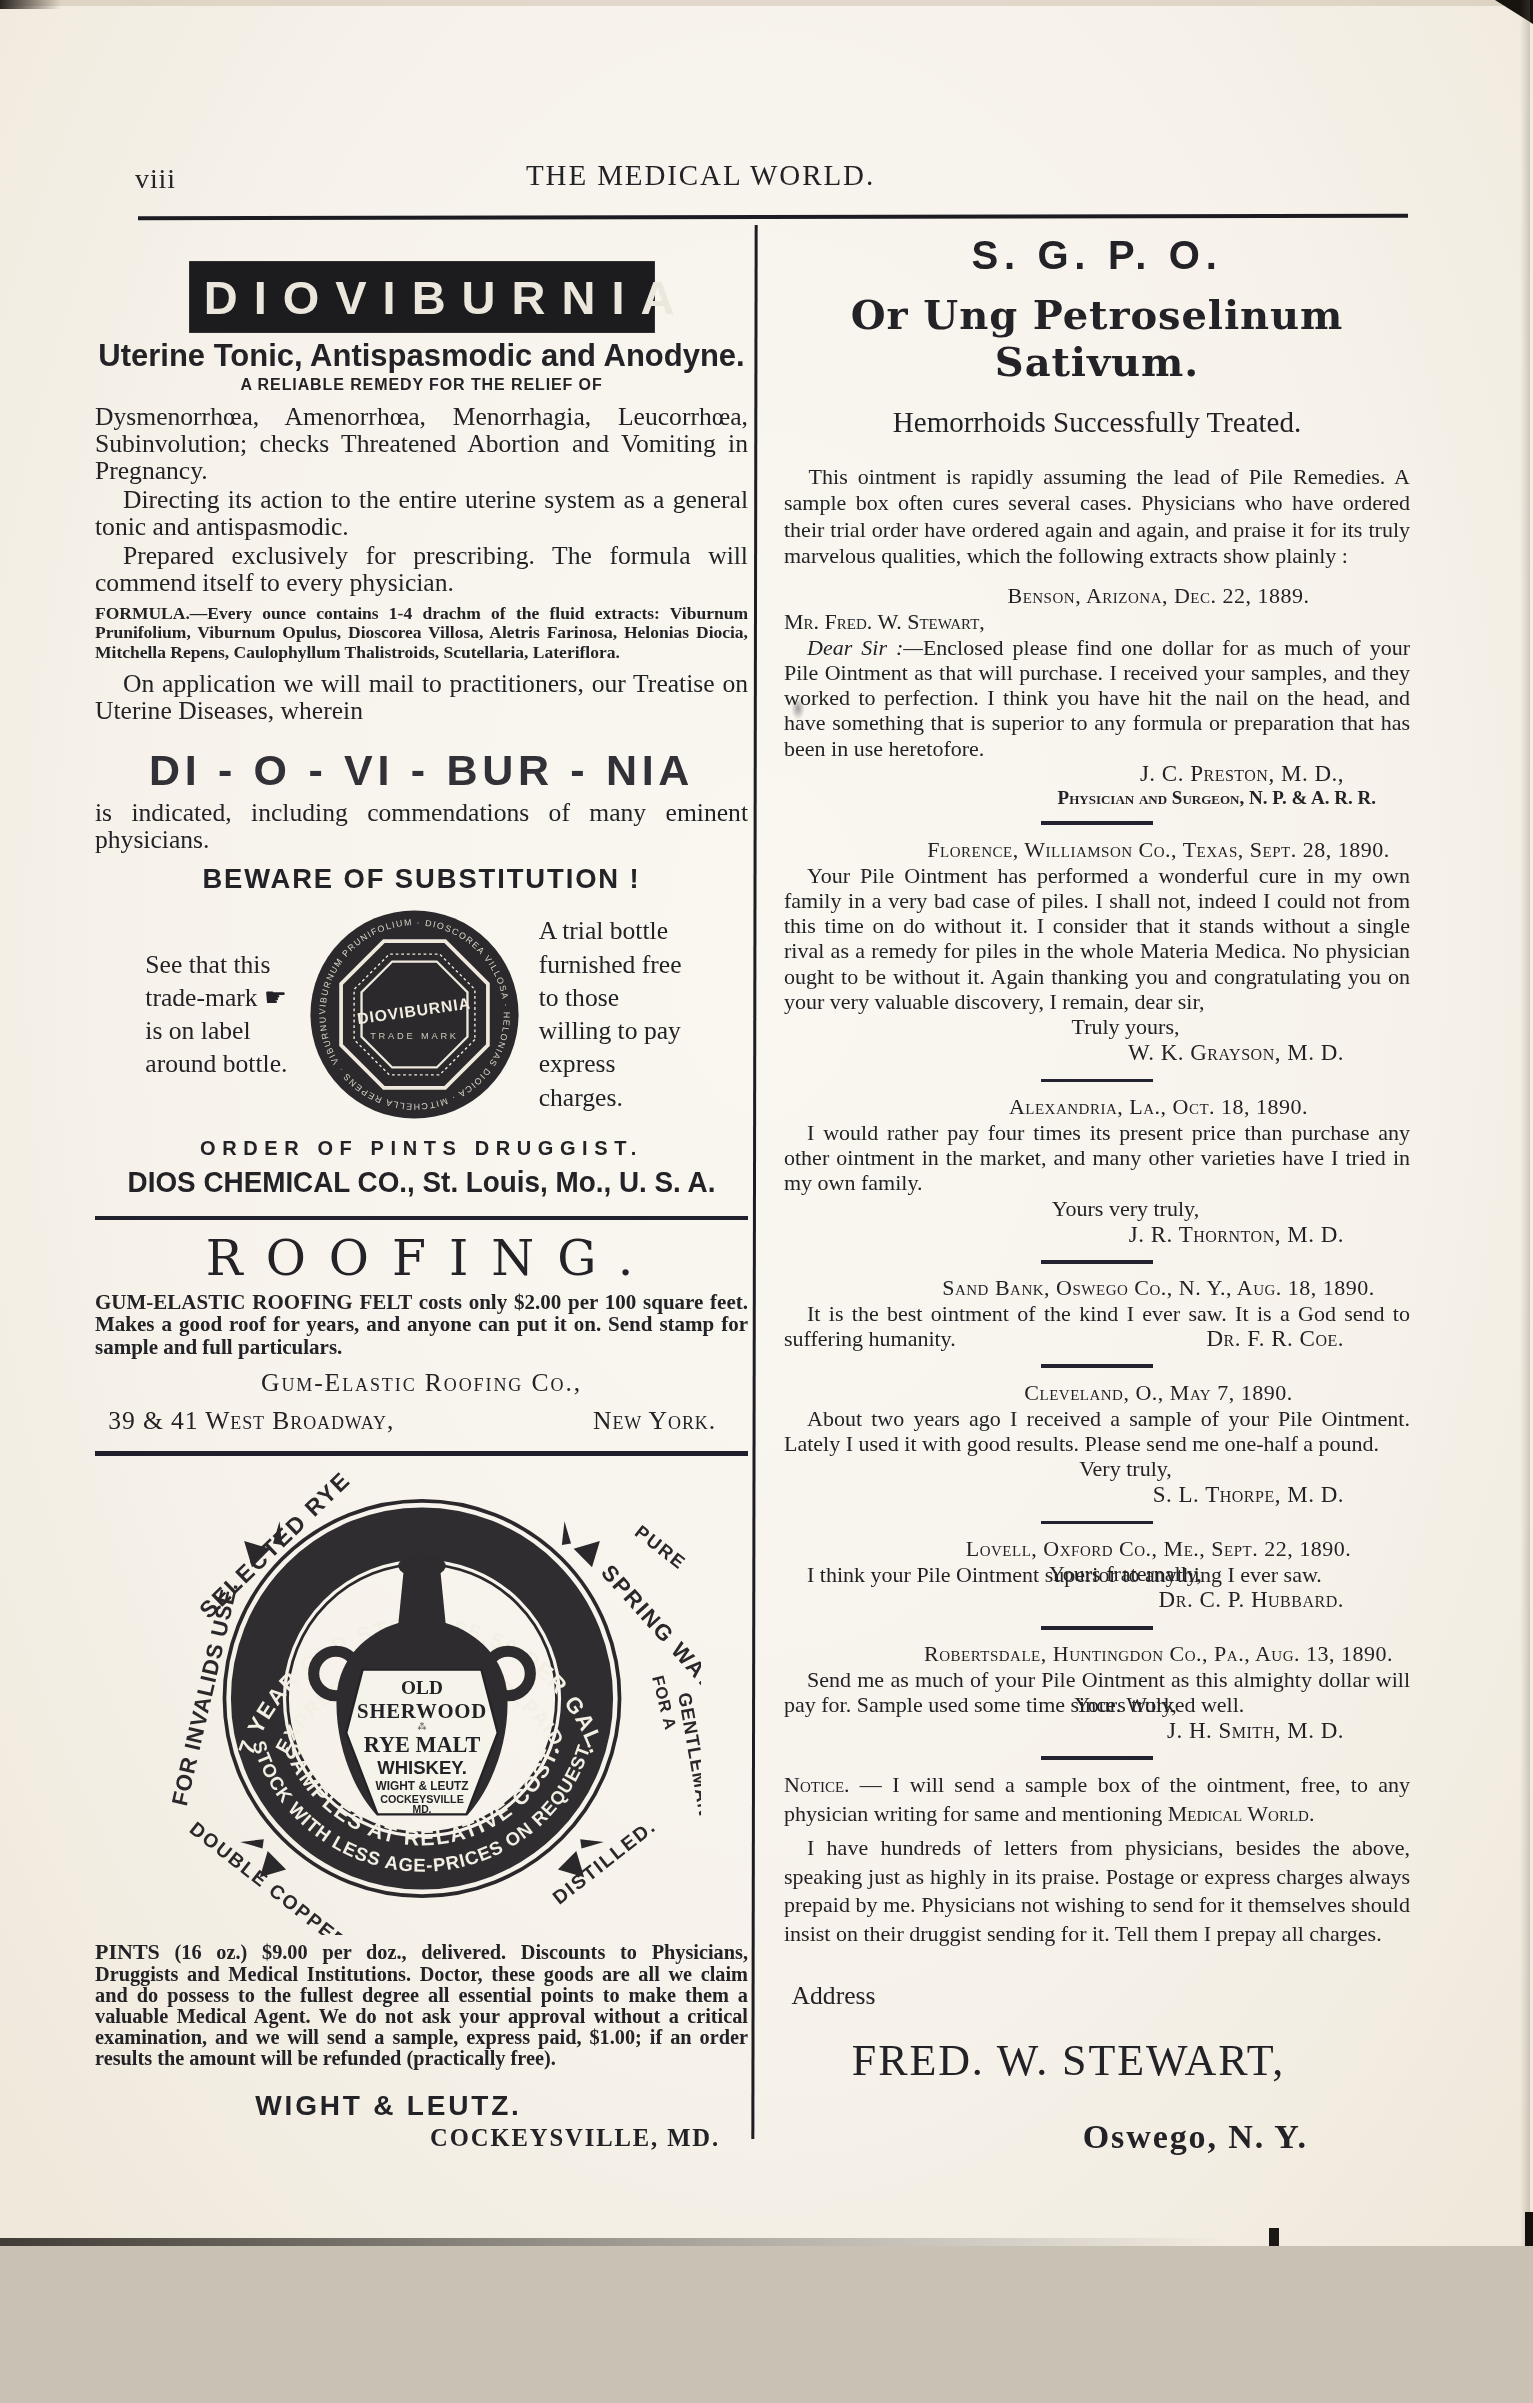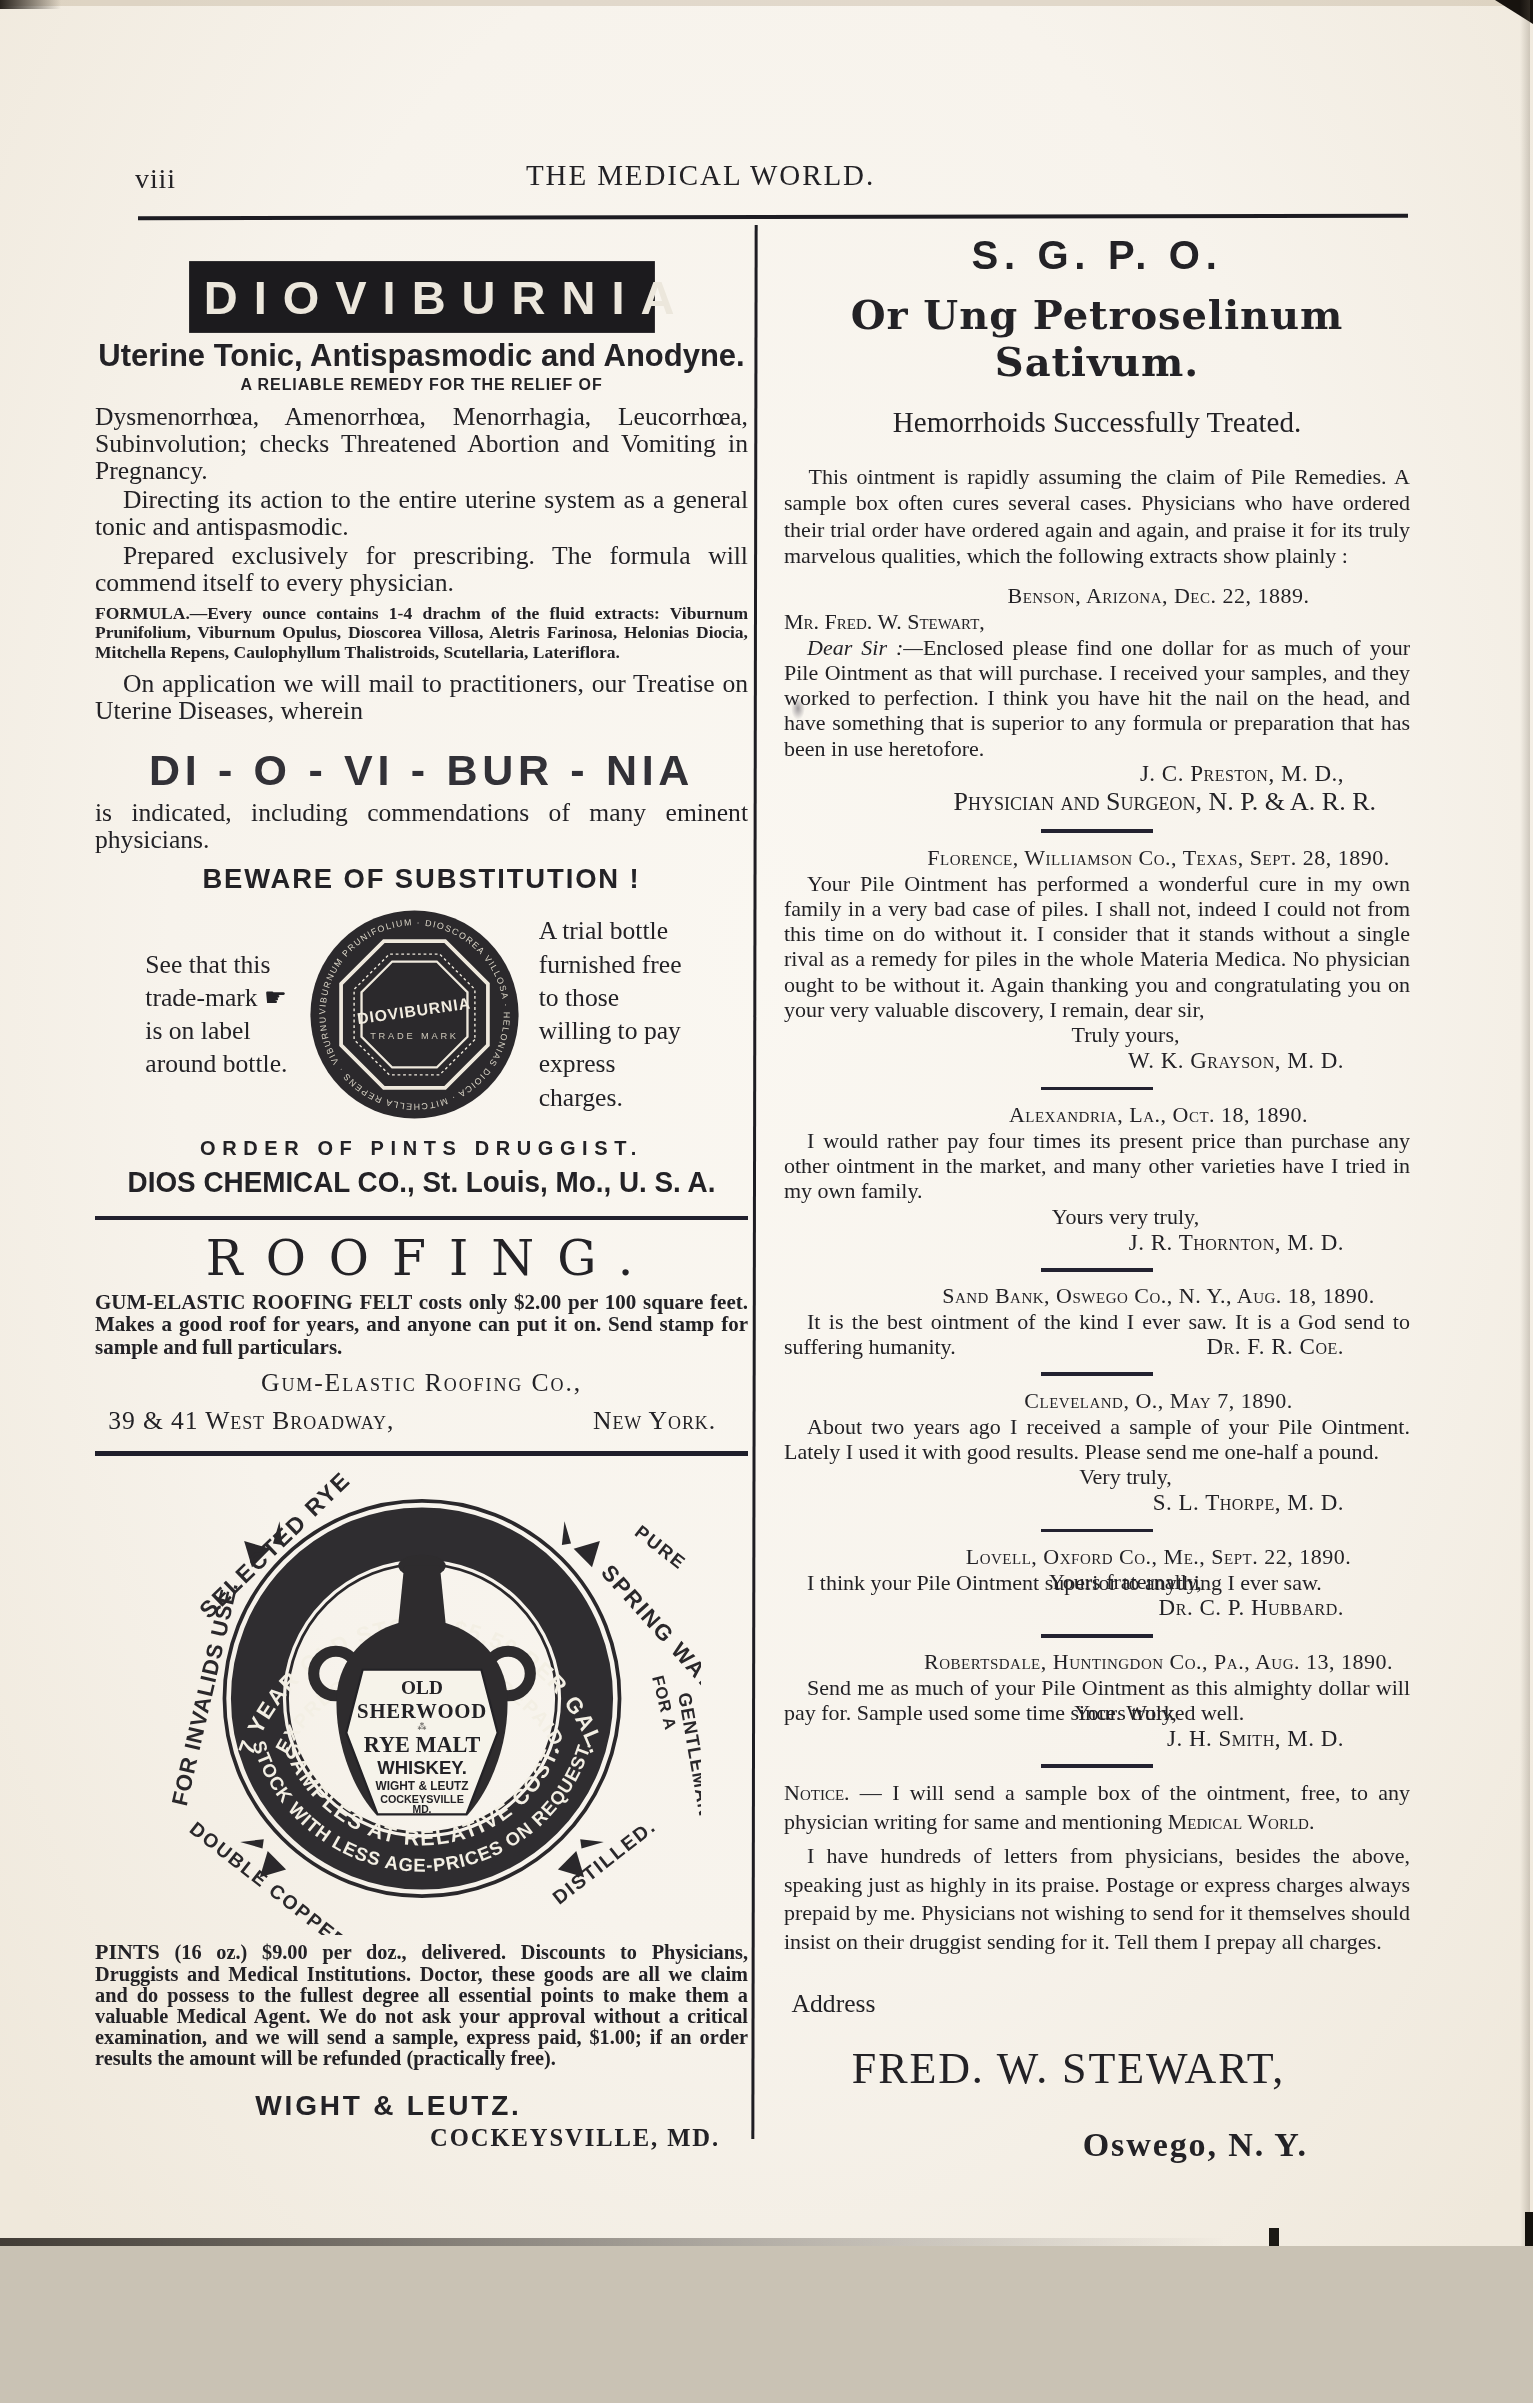--- a/index.html
+++ b/index.html
@@ -85,21 +85,21 @@
   .sg-sub{margin-top:13.2px;text-align:center;font-size:40px;font-weight:bold;letter-spacing:0.9px;
     font-family:"DejaVu Serif","Liberation Serif",serif;}
   .sg-head{margin-top:21px;text-align:center;font-size:29px;}
   .rc-p{font-size:22px;line-height:1.15;text-align:justify;margin:0;}
   .sg-intro{margin-top:24.6px;text-indent:24.6px;line-height:1.2;}
   .t-date{margin-top:13.2px;text-align:center;padding-left:123px;font-size:22px;font-variant:small-caps;letter-spacing:0.5px;}
   .t-salut{font-size:22px;font-variant:small-caps;}
   .t-body{text-indent:23px;}
   .t-close{text-align:center;padding-left:57px;font-size:22px;}
   .t-sig{text-align:right;padding-right:66px;font-size:23px;font-variant:small-caps;letter-spacing:0.5px;}
-  .t-sig2{text-align:right;padding-right:34px;font-size:26px;font-variant:small-caps;}
+  .t-sig2{text-align:right;padding-right:34px;font-size:19px;font-variant:small-caps;font-weight:bold;}
   .pull-up{margin-top:-25.6px;}
   .t-div{width:112px;height:3.8px;background:#232230;margin:12.3px auto 11.4px;}
   .ital{font-style:italic;}
   .sc{font-variant:small-caps;}
   .rc-notice{margin-top:3.8px;line-height:1.3;}
   .rc-close{margin-top:5.7px;text-indent:23px;line-height:1.3;}
   .rc-noadv{margin-top:1.9px;text-indent:23px;line-height:1.3;}
   .rc-address{margin-top:32px;font-size:25.6px;padding-left:7.6px;}
   .rc-name{margin-top:24.6px;text-align:center;padding-right:57px;font-size:44px;letter-spacing:1.9px;}
   .rc-city{margin-top:32px;text-align:right;padding-right:102px;font-size:34px;font-weight:bold;letter-spacing:1.9px;}
@@ -245,21 +245,21 @@
     <p class="wh-pints" data-interactable="false"><span style="font-size:22px" data-interactable="false">PINTS</span><span data-interactable="false"> (16 oz.) $9.00 per doz., delivered.  Discounts to Physicians, Druggists and Medical Institutions.  Doctor, these goods are all we claim and do possess to the fullest degree all essential points to make them a valuable Medical Agent.  We do not ask your approval without a critical examination, and we will send a sample, express paid, $1.00; if an order results the amount will be refunded (practically free).</span></p>
     <div class="wh-co" data-interactable="false">WIGHT &amp; LEUTZ.</div>
     <div class="wh-loc" data-interactable="false">COCKEYSVILLE, MD.</div>
   </div>
 
   <div class="right-col" data-interactable="false">
 
     <div class="sg-title" data-interactable="false">S. G. P. O.</div>
     <div class="sg-sub" data-interactable="false">Or Ung Petroselinum Sativum.</div>
     <div class="sg-head" data-interactable="false">Hemorrhoids Successfully Treated.</div>
-    <p class="rc-p sg-intro" data-interactable="false">This ointment is rapidly assuming the claim of Pile Remedies.  A sample box often cures several cases.  Physicians who have ordered their trial order have ordered again and again, and praise it for its truly marvelous qualities, which the following extracts show plainly :</p>
+    <p class="rc-p sg-intro" data-interactable="false">This ointment is rapidly assuming the lead of Pile Remedies.  A sample box often cures several cases.  Physicians who have ordered their trial order have ordered again and again, and praise it for its truly marvelous qualities, which the following extracts show plainly :</p>
 
     <div class="t-date" data-interactable="false">Benson, Arizona, Dec. 22, 1889.</div>
     <div class="t-salut" data-interactable="false">Mr. Fred. W. Stewart,</div>
     <p class="rc-p t-body" data-interactable="false"><span class="ital" data-interactable="false">Dear Sir :—</span><span data-interactable="false">Enclosed please find one dollar for as much of your Pile Ointment as that will purchase.  I received your samples, and they worked to perfection.  I think you have hit the nail on the head, and have something that is superior to any formula or preparation that has been in use heretofore.</span></p>
     <div class="t-sig" data-interactable="false">J. C. Preston, M. D.,</div>
     <div class="t-sig2" data-interactable="false">Physician and Surgeon, N. P. &amp; A. R. R.</div>
     <div class="t-div" data-interactable="false"></div>
 
     <div class="t-date" style="margin-top:0" data-interactable="false">Florence, Williamson Co., Texas, Sept. 28, 1890.</div>
     <p class="rc-p t-body" data-interactable="false">Your Pile Ointment has performed a wonderful cure in my own family in a very bad case of piles.  I shall not, indeed I could not from this time on do without it.  I consider that it stands without a single rival as a remedy for piles in the whole Materia Medica.  No physician ought to be without it.  Again thanking you and congratulating you on your very valuable discovery, I remain, dear sir,</p>

